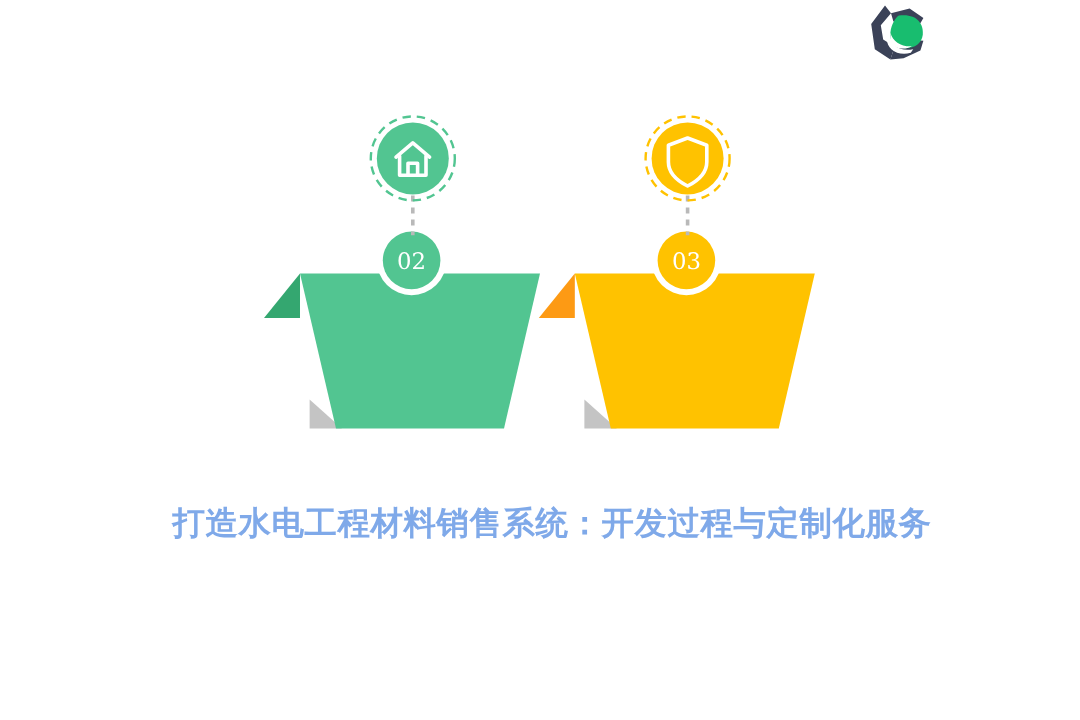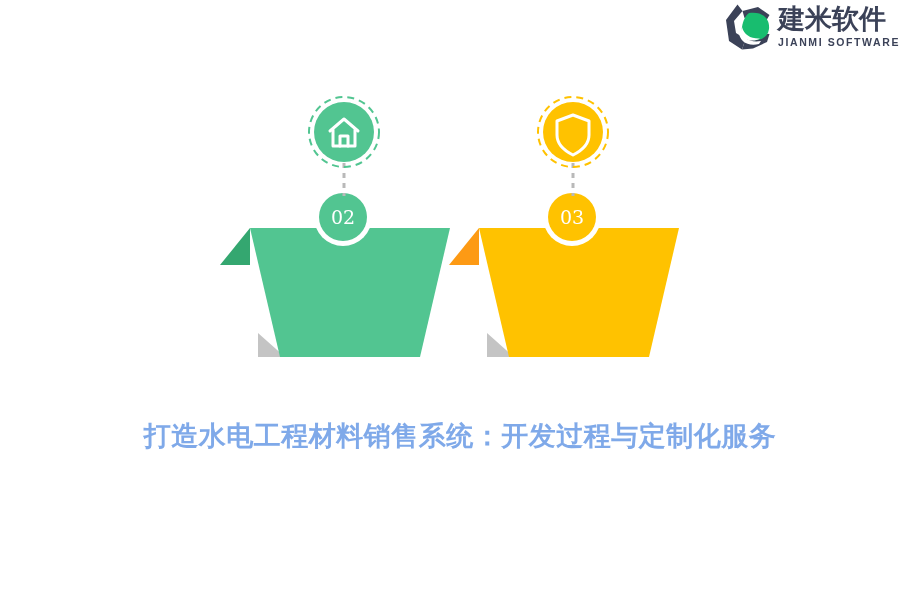--- a/index.html
+++ b/index.html
@@ -96,24 +96,20 @@
 
       <path d="M31 1 L8 32 L14 74 L40 91 L47 70 L28 58 L24 34 L41 14 Z" fill="#3b4258"></path>
       <path d="M41 14 L72 6 L95 22 L88 34 L66 22 L45 28 Z" fill="#3b4258"></path>
       <path d="M47 70 L74 58 L95 60 L90 76 L62 89 L40 91 Z" fill="#3b4258"></path>
 
       <path d="M54 18 C82 14 96 30 94 50 C92 66 78 74 60 72 C46 70 38 60 40 46 C42 32 48 22 54 18 Z" fill="#18bd6f"></path>
       <path d="M40 46 C44 62 58 70 76 69 C64 76 46 74 40 62 Z" fill="#ffffff"></path>
       <path d="M38 52 C40 68 56 78 78 74 L74 80 C52 86 34 74 34 56 Z" fill="#ffffff"></path>
     </svg>
   </div>
-  <div class="brand-words">
-    <div class="brand-cn">建米软件</div>
-    <div class="brand-en">JIANMI SOFTWARE</div>
-  </div>
 </div>
 
 <div class="stage">
   <svg class="stage-svg" width="900" height="600" viewBox="0 0 900 600" xmlns="http://www.w3.org/2000/svg">
 
     <g>
 
       <polygon points="258,333 285,357 258,357" fill="#c4c4c4"></polygon>
 
       <polygon points="250,228 250,265 220,265" fill="#34a770"></polygon>

